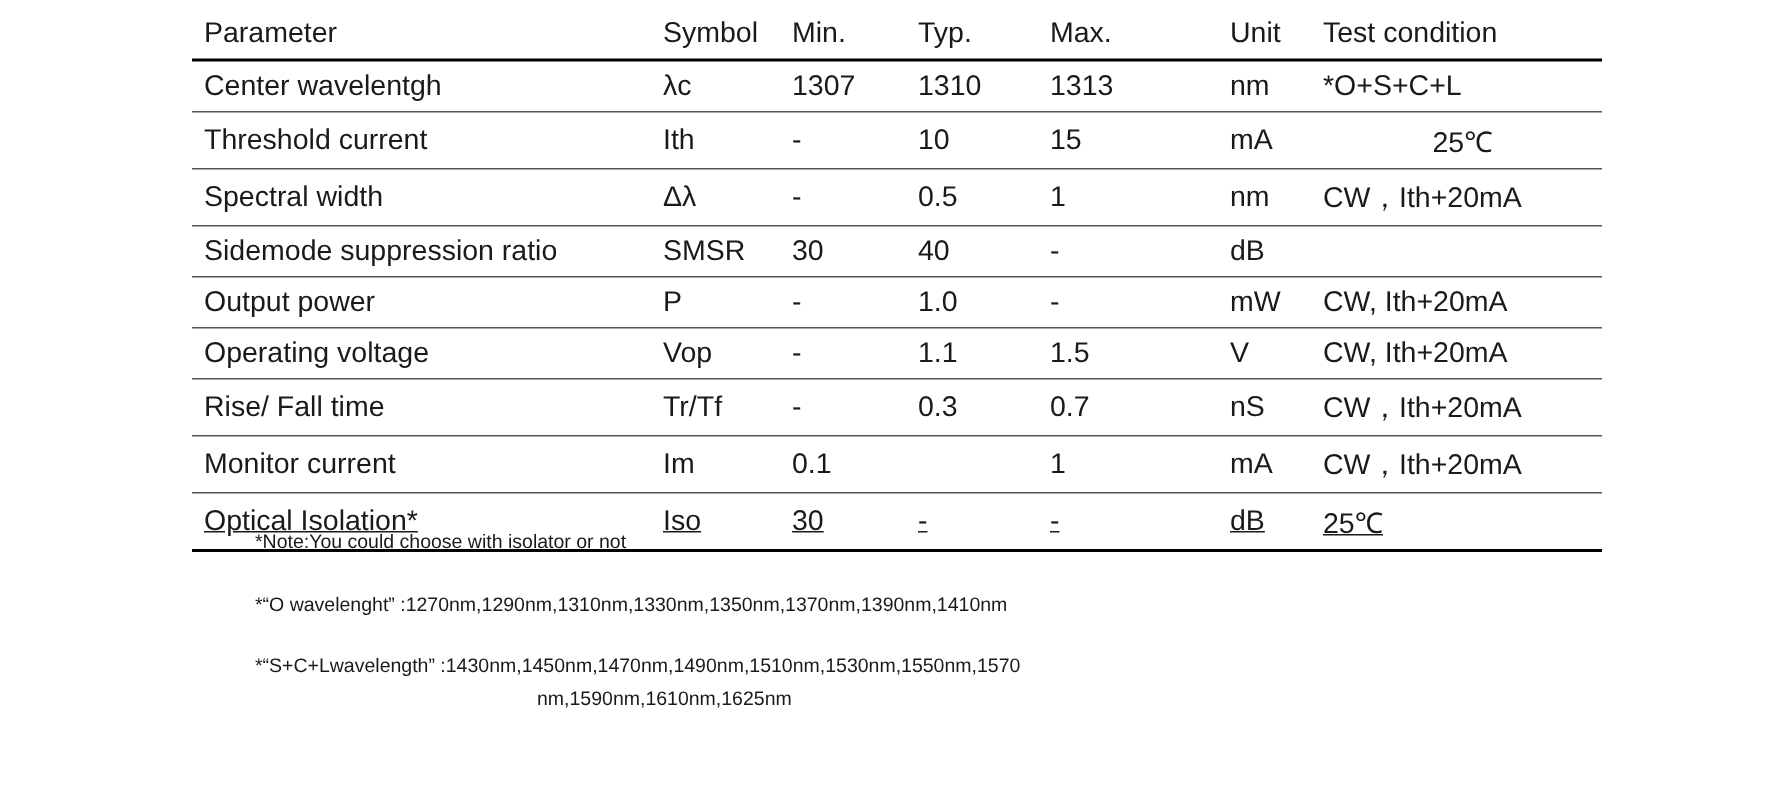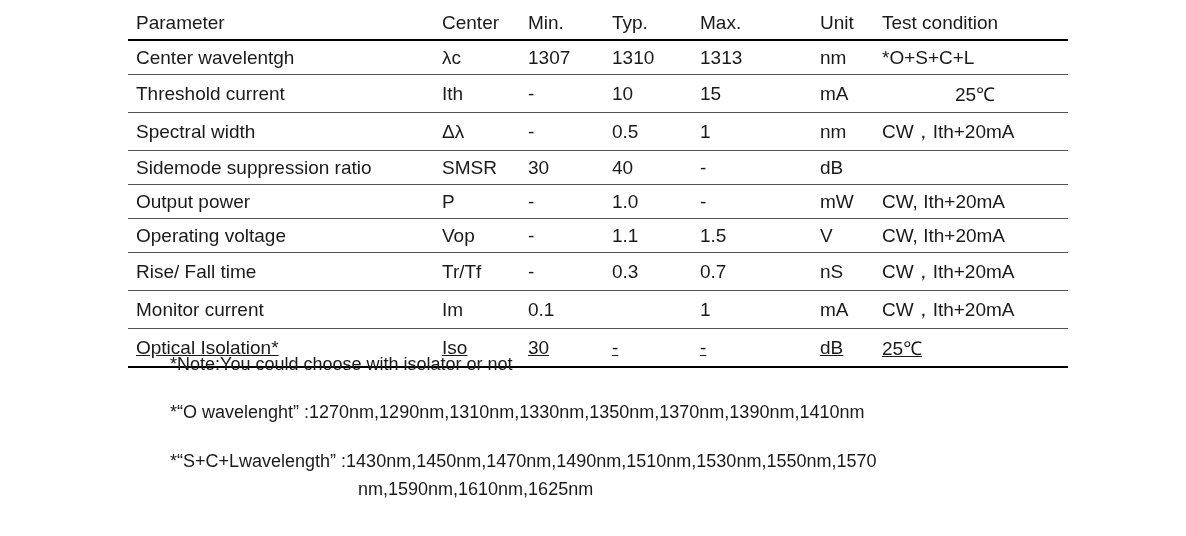--- a/index.html
+++ b/index.html
@@ -61,21 +61,21 @@
 
   .center { text-align: center !important; }
 
   .notes {
     position: absolute;
     left: 128px;
     top: 352px;
     width: 1000px;
   }
   .note {
-    font-size: 18px;
+    font-size: 13px;
     line-height: 1.35;
     margin: 0 0 24px 0;
     padding-left: 42px;
     color: #1a1a1a;
   }
   .note.last { margin-bottom: 0; }
   .note-cont {
     display: block;
     padding-left: 188px;
     margin-top: 4px;
@@ -84,21 +84,21 @@
 </head>
 <body>
 
 <div class="page">
 
   <div class="spec-table-wrap">
     <table class="spec">
       <thead>
         <tr>
           <th class="c-param">Parameter</th>
-          <th class="c-symbol">Center</th>
+          <th class="c-symbol">Symbol</th>
           <th class="c-min">Min.</th>
           <th class="c-typ">Typ.</th>
           <th class="c-max">Max.</th>
           <th class="c-unit">Unit</th>
           <th class="c-cond">Test condition</th>
         </tr>
       </thead>
       <tbody>
         <tr>
           <td class="c-param">Center wavelentgh</td>

